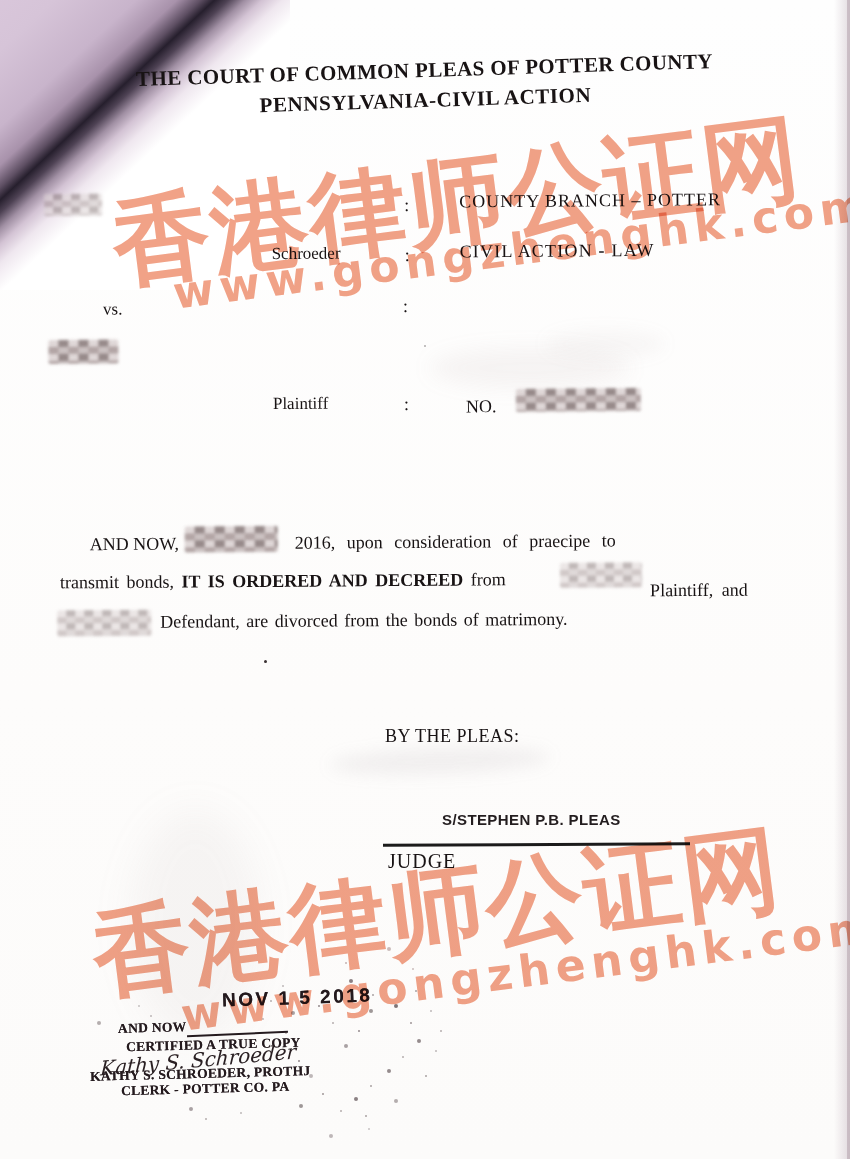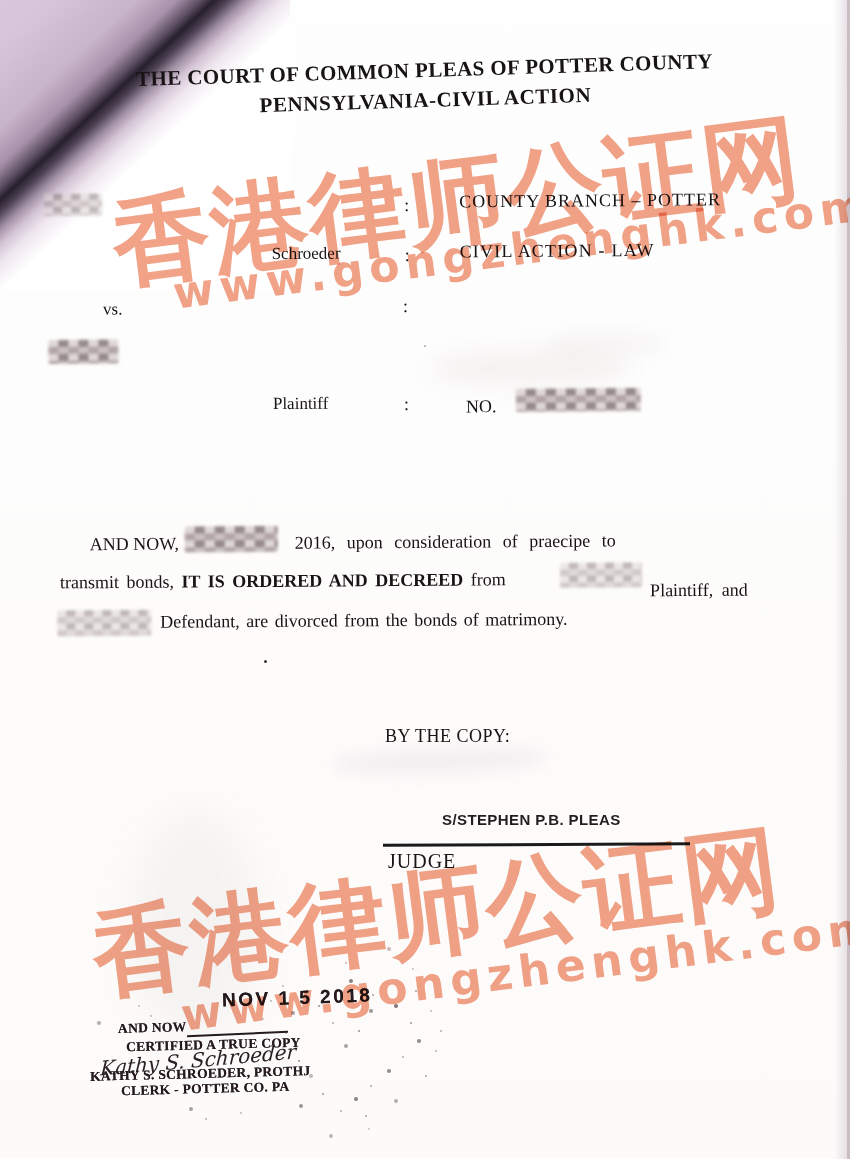--- a/index.html
+++ b/index.html
@@ -159,21 +159,21 @@
       <b>IT IS ORDERED AND DECREED</b>
       <span>from</span>
     </div>
     <div class="blur light" style="left:560px;top:564px;width:82px;height:25px;"></div>
     <div class="abs body-line" style="left:650px;top:570px;word-spacing:4px;margin-top:12px;">Plaintiff, and</div>
 
     <div class="blur light" style="left:57px;top:608px;width:94px;height:26px;"></div>
     <div class="abs body-line" style="left:160px;top:610px;word-spacing:2px;">Defendant, are divorced from the bonds of matrimony.</div>
   </div>
 
-  <div class="abs" style="left:385px;top:726px;font-size:18px;letter-spacing:.5px;">BY THE COPY:</div>
+  <div class="abs" style="left:385px;top:726px;font-size:18px;letter-spacing:.5px;">BY THE PLEAS:</div>
   <div class="abs sig-name" style="left:442px;top:811px;">S/STEPHEN P.B. PLEAS</div>
   <div class="sigline"></div>
   <div class="abs" style="left:388px;top:850px;font-size:20px;letter-spacing:1px;">JUDGE</div>
 
   <div class="abs stamp date-stamp" style="left:222px;top:987px;">NOV 1 5 2018</div>
 
   <div class="abs stamp cert" style="left:118px;top:1020px;">AND NOW</div>
   <div class="cert-underline"></div>
   <div class="abs stamp cert" style="left:126px;top:1037px;">CERTIFIED A TRUE COPY</div>
   <div class="abs script" style="left:100px;top:1048px;">Kathy S. Schroeder</div>

